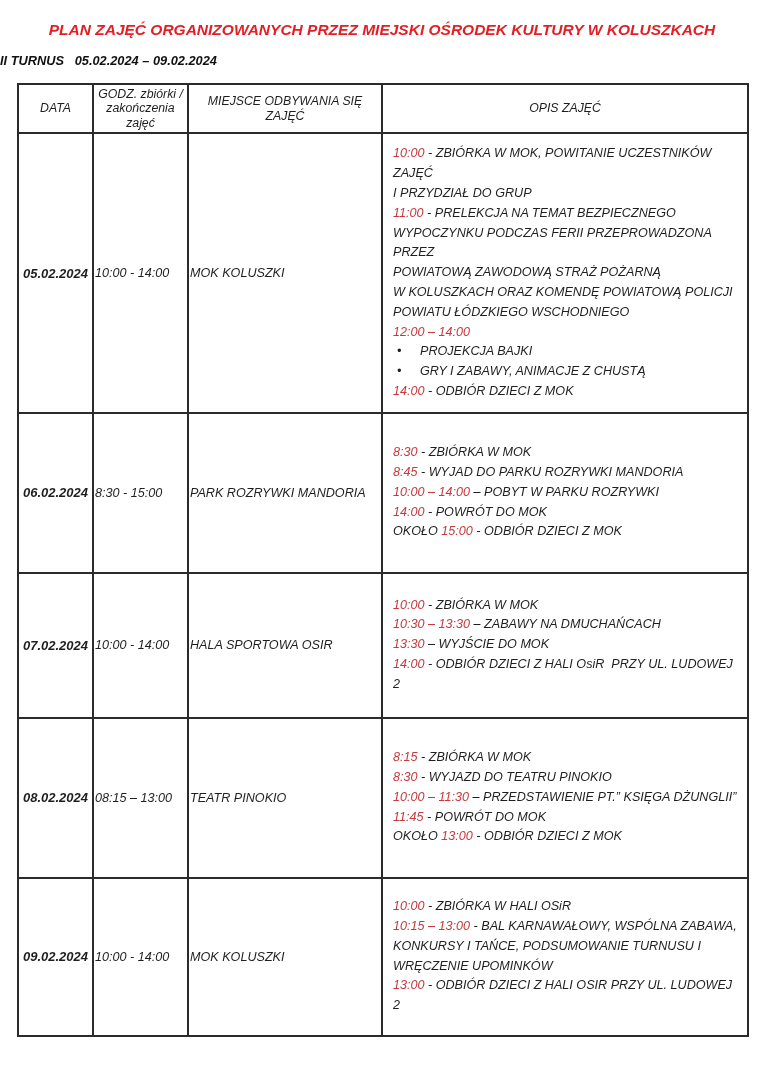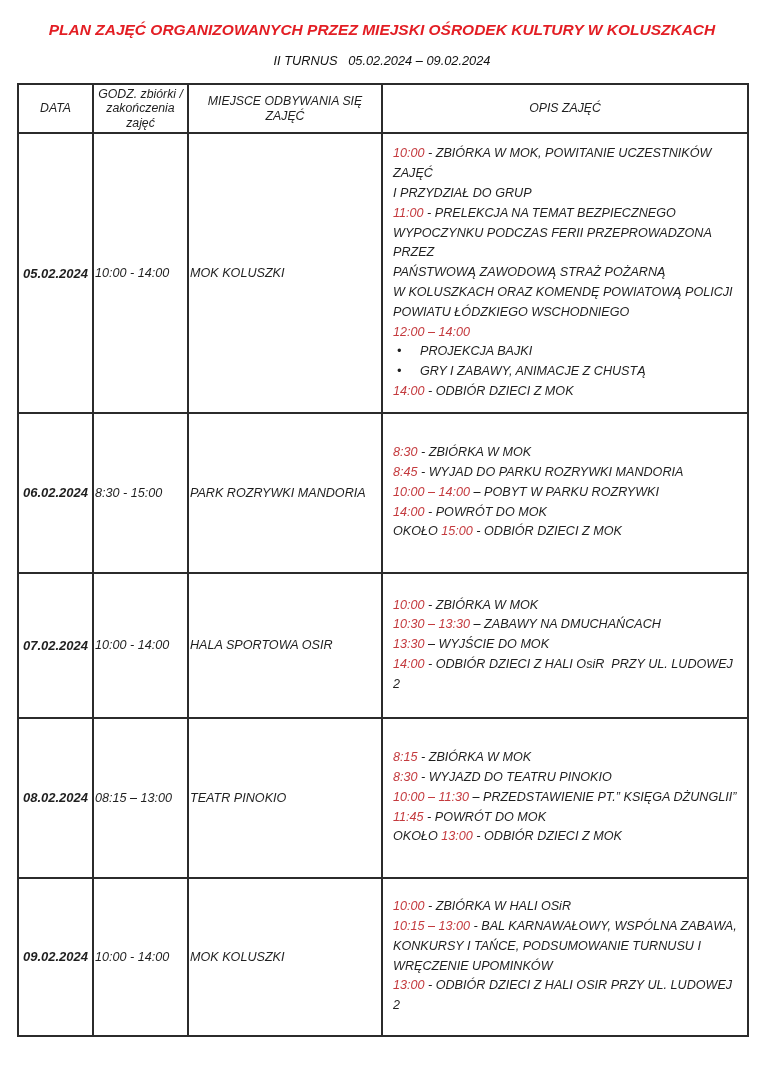--- a/index.html
+++ b/index.html
@@ -15,23 +15,23 @@
     padding: 0 40px;
     text-align: center;
     font-size: 15.5px;
     font-weight: bold;
     font-style: italic;
     color: #e31e24;
     line-height: 1.28;
   }
   .subtitle {
     margin-top: 13px;
-    text-align: center;
+    text-align: left;
     font-size: 12.8px;
-    font-weight: normal;
+    font-weight: bold;
     font-style: italic;
     white-space: pre;
     color: #111;
   }
   table.schedule {
     border-collapse: collapse;
     margin: 15px 0 0 17px;
     width: 730px;
     table-layout: fixed;
   }
@@ -113,21 +113,21 @@
     <tbody>
         <tr class="r0">
           <td class="date-cell">05.02.2024</td>
           <td class="time-cell">10:00 - 14:00</td>
           <td class="place-cell">MOK KOLUSZKI</td>
           <td class="desc-cell">
             <div class="line"><span class="red">10:00</span><span> - ZBIÓRKA W MOK, POWITANIE UCZESTNIKÓW ZAJĘĆ</span></div>
             <div class="line"><span>I PRZYDZIAŁ DO GRUP</span></div>
             <div class="line"><span class="red">11:00</span><span> - PRELEKCJA NA TEMAT BEZPIECZNEGO</span></div>
             <div class="line"><span>WYPOCZYNKU PODCZAS FERII PRZEPROWADZONA PRZEZ</span></div>
-            <div class="line"><span>PAŃSTWOWĄ ZAWODOWĄ STRAŻ POŻARNĄ</span></div>
+            <div class="line"><span>POWIATOWĄ ZAWODOWĄ STRAŻ POŻARNĄ</span></div>
             <div class="line"><span>W KOLUSZKACH ORAZ KOMENDĘ POWIATOWĄ POLICJI</span></div>
             <div class="line"><span>POWIATU ŁÓDZKIEGO WSCHODNIEGO</span></div>
             <div class="line"><span class="red">12:00 – 14:00</span></div>
             <div class="line"><span class="dot">•</span><span>PROJEKCJA BAJKI</span></div>
             <div class="line"><span class="dot">•</span><span>GRY I ZABAWY, ANIMACJE Z CHUSTĄ</span></div>
             <div class="line"><span class="red">14:00</span><span> - ODBIÓR DZIECI Z MOK</span></div>
           </td>
         </tr>
         <tr class="r1">
           <td class="date-cell">06.02.2024</td>

